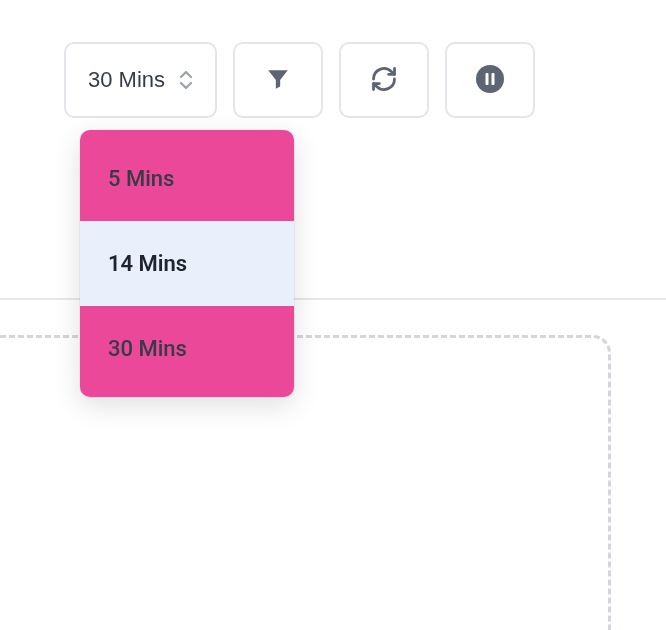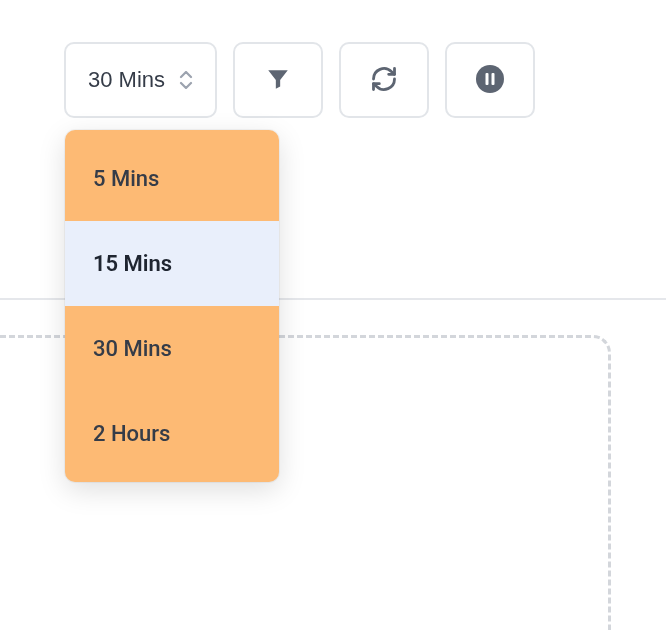--- a/index.html
+++ b/index.html
@@ -50,23 +50,23 @@
       height: 76px;
       border: 2px solid #e2e5e9;
       border-radius: 10px;
       background: #fff;
       cursor: pointer;
       color: #5d6572;
     }
     .dropdown {
       position: absolute;
       top: 130px;
-      left: 65px;
+      left: 80px;
       width: 214px;
-      background: #fdba74;
+      background: #ec4899;
       border-radius: 10px;
       box-shadow: 0 8px 28px rgba(0,0,0,0.13), 0 0 0 1px rgba(0,0,0,0.04);
       z-index: 20;
       overflow: hidden;
       padding: 6px 0;
     }
     .dropdown-item {
       padding: 30px 28px;
       font-size: 22px;
       font-weight: 500;
@@ -145,24 +145,21 @@
     </span>
   </button>
 
 </div>
 
 <div class="dropdown">
   <div class="dropdown-item">
     <span>5 Mins</span>
   </div>
   <div class="dropdown-item hovered">
-    <span>15 Mins</span>
+    <span>14 Mins</span>
   </div>
   <div class="dropdown-item">
     <span>30 Mins</span>
-  </div>
-  <div class="dropdown-item">
-    <span>2 Hours</span>
   </div>
 </div>
 
 <div class="divider-line"></div>
 <div class="dashed-panel"></div>
 
 </body></html>

